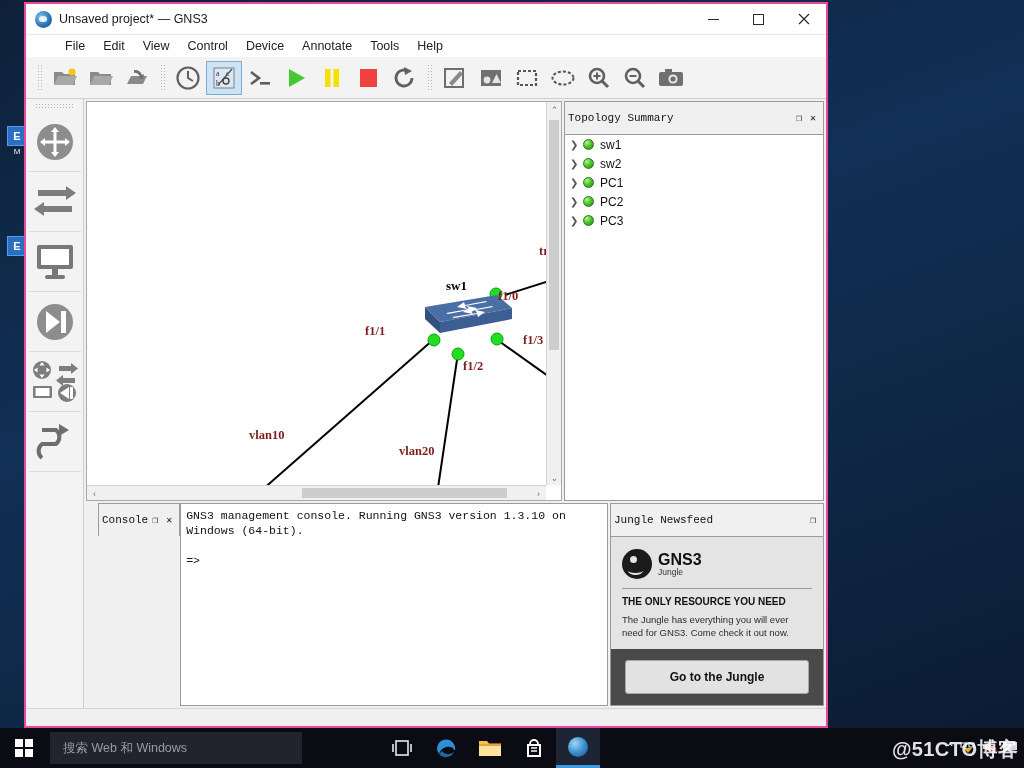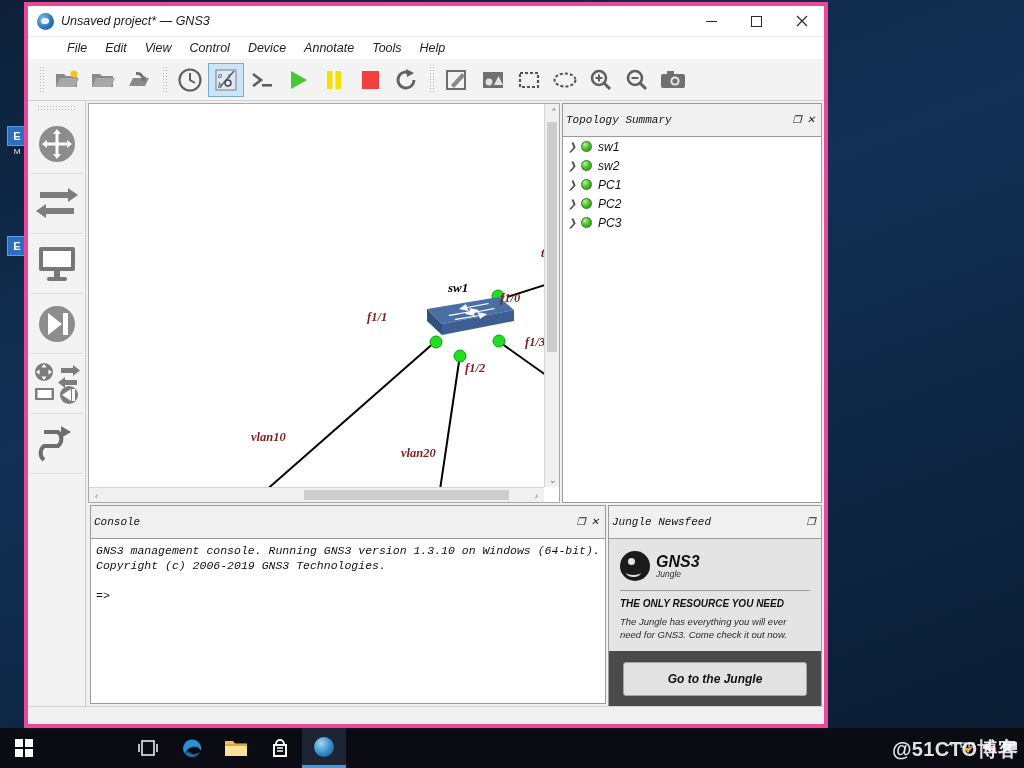--- a/index.html
+++ b/index.html
@@ -20,22 +20,22 @@
     width: 20px; height: 20px; margin: 0 auto 1px;
     background: #2b6fc4; border: 1px solid #5b9ae6;
     font-size: 11px; color: #fff; line-height: 19px; font-weight: bold;
   }
 
   
   .window {
     position: absolute; left: 24px; top: 2px;
     width: 804px; height: 726px;
     background: #f0f0f0;
-    border: 4px solid #ec4899;
-    display: flex; flex-direction: column; font-style: italic;
+    border: 2px solid #ec4899;
+    display: flex; flex-direction: column;
   }
 
   
   .titlebar {
     height: 31px; background: #ffffff;
     display: flex; align-items: center;
     border-bottom: 1px solid #e8e8e8;
     flex: 0 0 auto;
   }
   .titlebar .app-icon {
@@ -159,21 +159,21 @@
   .tree-row { display: flex; align-items: center; height: 19px; padding-left: 5px; font-size: 12px; color: #111; cursor: default; }
   .tree-row .chev { width: 13px; color: #555; font-size: 10px; }
   .tree-row .dot {
     width: 11px; height: 11px; border-radius: 50%; margin-right: 6px;
     background: radial-gradient(circle at 32% 28%, #b8f29b 0%, #4fc72b 45%, #1f8c10 100%);
     border: 1px solid #2f7a1c;
   }
 
   
   .lower { flex: 1 1 auto; display: flex; min-height: 0; padding-bottom: 2px; }
-  .console-panel { flex: 1 1 auto; display: flex; flex-direction: column; margin: 0 2px 0 4px; min-width: 0; }
+  .console-panel { flex: 1 1 auto; display: flex; flex-direction: row; margin: 0 2px 0 14px; min-width: 0; }
   .console-body {
     flex: 1 1 auto; background: #fff; border: 1px solid #9b9b9b;
     font-family: "Liberation Mono", monospace; font-size: 11.5px;
     color: #111; padding: 4px 5px; line-height: 15px; overflow: hidden;
   }
 
   
   .newsfeed { width: 214px; flex: 0 0 auto; display: flex; flex-direction: column; margin-right: 2px; }
   .nf-body { flex: 1 1 auto; background: #404040; border: 1px solid #9b9b9b; display: flex; flex-direction: column; justify-content: space-between; }
   .nf-card { background: #e4e4e4; padding: 12px 11px 10px; flex: 1 1 auto; }
@@ -518,21 +518,21 @@
             <div class="nodelabel" style="left:570px; top:99px;">sw2</div>
             <div class="nodelabel" style="left:103px; top:392px;">PC1</div>
             <div class="nodelabel" style="left:333px; top:384px;">PC2</div>
 
             <div class="iflabel" style="left:452px; top:142px;">trunk</div>
             <div class="iflabel" style="left:162px; top:326px;">vlan10</div>
             <div class="iflabel" style="left:304px; top:342px;margin-left:8px;">vlan20</div>
             <div class="iflabel" style="left:480px; top:343px;text-align:right;">vlan30</div>
 
             <div class="iflabel" style="left:411px; top:187px;">f1/0</div>
-            <div class="iflabel" style="left:278px; top:206px;">f1/1</div>
+            <div class="iflabel" style="left:278px; top:222px;">f1/1</div>
             <div class="iflabel" style="left:376px; top:257px;">f1/2</div>
             <div class="iflabel" style="left:436px; top:231px;">f1/3</div>
             <div class="iflabel" style="left:554px; top:173px;">f1/0</div>
 
             <div class="note" style="left:519px; top:103px;">
               <div>我们的路由器加块单板就是了，</div>
               <div>再改一下名称和图就可以了</div>
             </div>
           </div>
 
@@ -589,21 +589,20 @@
       <div class="lower">
 
         <div class="console-panel">
           <div class="dock-title">
             <span class="t">Console</span>
             <span class="dock-btn">❐</span>
             <span class="dock-btn">✕</span>
           </div>
           <div class="console-body">
             <div>GNS3 management console. Running GNS3 version 1.3.10 on Windows (64-bit).</div>
-            <div>Copyright (c) 2006-2019 GNS3 Technologies.</div>
             <div style="height:15px;"></div>
             <div>=&gt;</div>
           </div>
         </div>
 
         <div class="newsfeed">
           <div class="dock-title">
             <span class="t">Jungle Newsfeed</span>
             <span class="dock-btn">❐</span>
           </div>
@@ -634,20 +633,23 @@
 
 <div class="taskbar">
   <div class="start-btn">
     <span class="win-logo">
         <i></i>
         <i></i>
         <i></i>
         <i></i>
       </span>
   </div>
+  <div class="tb-search">
+    <span>搜索 Web 和 Windows</span>
+  </div>
   <div class="tb-icon" style="margin-left:78px;">
     <svg width="22" height="18" viewBox="0 0 22 18">
       <rect x="5" y="2" width="12" height="14" fill="none" stroke="#e8e8f2" stroke-width="1.6"></rect>
       <path d="M2 5 V13 M20 5 V13" stroke="#e8e8f2" stroke-width="1.6"></path>
     </svg>
   </div>
   <div class="tb-icon">
     <svg width="24" height="24" viewBox="0 0 24 24">
       <path d="M21 14 a9 9 0 1 0 -16 4 c2-6 7-8 12-7 1.5 .4 2.6 1.6 3 3z" fill="#2d8fd6"></path>
       <path d="M5 18 a9 9 0 0 0 15-2 c-4 3-9 3-12 -1z" fill="#1e6aa8"></path>

